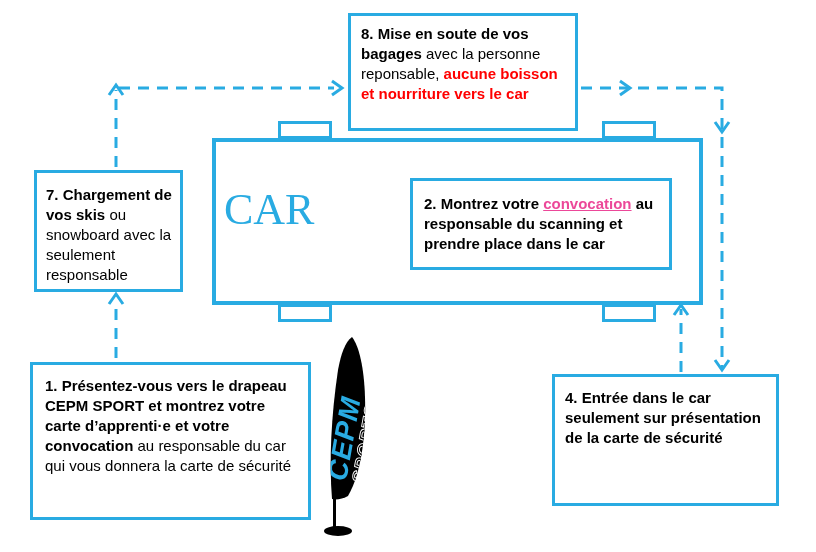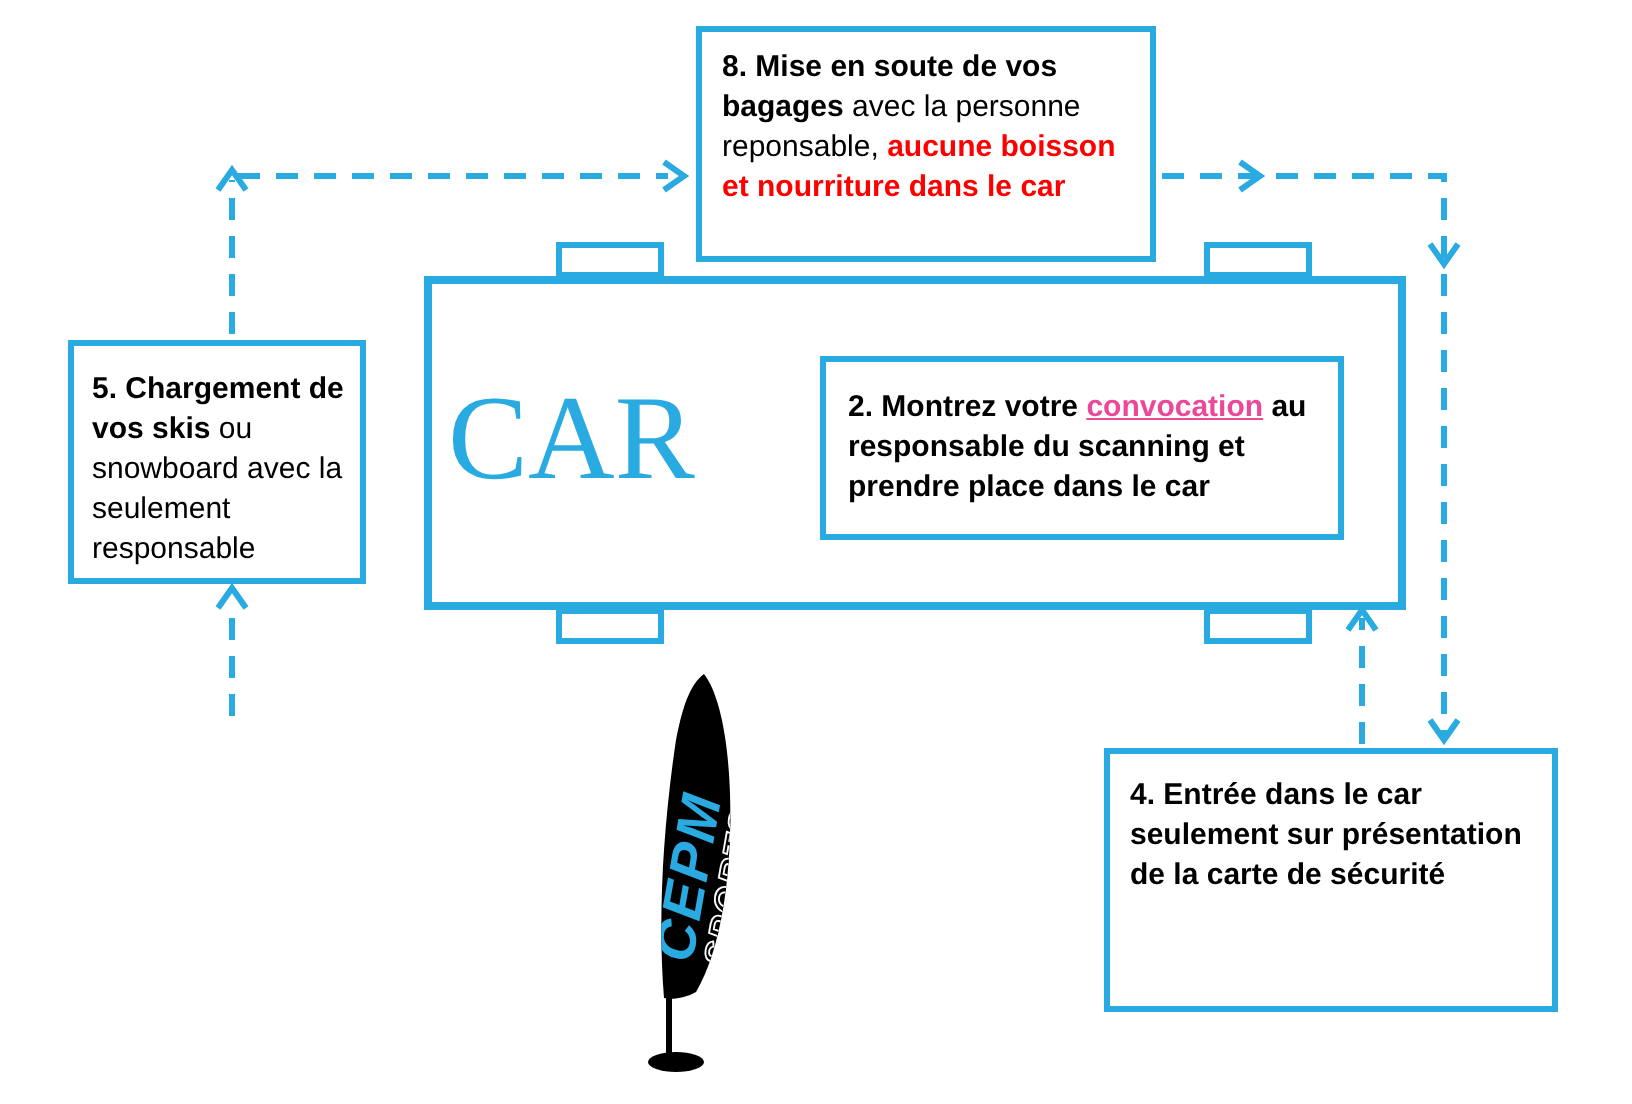--- a/index.html
+++ b/index.html
@@ -43,21 +43,21 @@
     left: 212px; top: 138px;
     width: 491px; height: 167px;
     box-sizing: border-box;
     border: 4px solid #29ABE2;
     background: #ffffff;
   }
   .car-label {
     position: absolute;
     left: 224px; top: 186px;
     font-family: "Liberation Serif", serif;
-    font-size: 60px;
+    font-size: 44px;
     line-height: 1.1;
     color: #29ABE2;
   }
   .wheel {
     position: absolute;
     box-sizing: border-box;
     width: 54px; height: 18px;
     border: 3px solid #29ABE2;
     background: #ffffff;
   }
@@ -99,31 +99,34 @@
   </svg>
 
   <div class="car-body"></div>
   <div class="wheel" id="wheel-tl"></div>
   <div class="wheel" id="wheel-tr"></div>
   <div class="wheel" id="wheel-bl"></div>
   <div class="wheel" id="wheel-br"></div>
   <div class="car-label">CAR</div>
 
   <div class="step-box" id="box3">
-    <span class="b">8. Mise en soute de vos bagages</span><span class="r"> avec la personne reponsable, </span><span class="alert">aucune boisson et nourriture dans le car</span>
+    <span class="b">8. Mise en soute de vos bagages</span><span class="r"> avec la personne reponsable, </span><span class="alert">aucune boisson et nourriture vers le car</span>
   </div>
 
   <div class="step-box" id="box2">
-    <span class="b">5. Chargement de vos skis</span><span class="r"> ou snowboard avec la seulement responsable</span>
+    <span class="b">7. Chargement de vos skis</span><span class="r"> ou snowboard avec la seulement responsable</span>
   </div>
 
   <div class="step-box" id="box5">
     <span class="b">2. Montrez votre </span><span class="alert-u">convocation</span><span class="b"> au responsable du scanning et prendre place dans le car</span>
   </div>
 
+  <div class="step-box" id="box1">
+    <span class="b">1. Présentez-vous vers le drapeau CEPM SPORT et montrez votre carte d’apprenti·e et votre convocation</span><span class="r"> au responsable du car qui vous donnera la carte de sécurité</span>
+  </div>
 
   <div class="step-box" id="box4">
     <span class="b">4. Entrée dans le car seulement sur présentation de la carte de sécurité</span>
   </div>
 
   <svg class="flag-wrap" viewBox="0 0 72 208">
     <defs>
       <clipPath id="flagclip">
         <path d="M14,167 C11,130 13,85 20,38 C23,22 27,10 34,5 C41,14 46,35 47,65 C48,100 44,140 30,164 C25,167 18,168 14,167 Z"></path>
       </clipPath>

